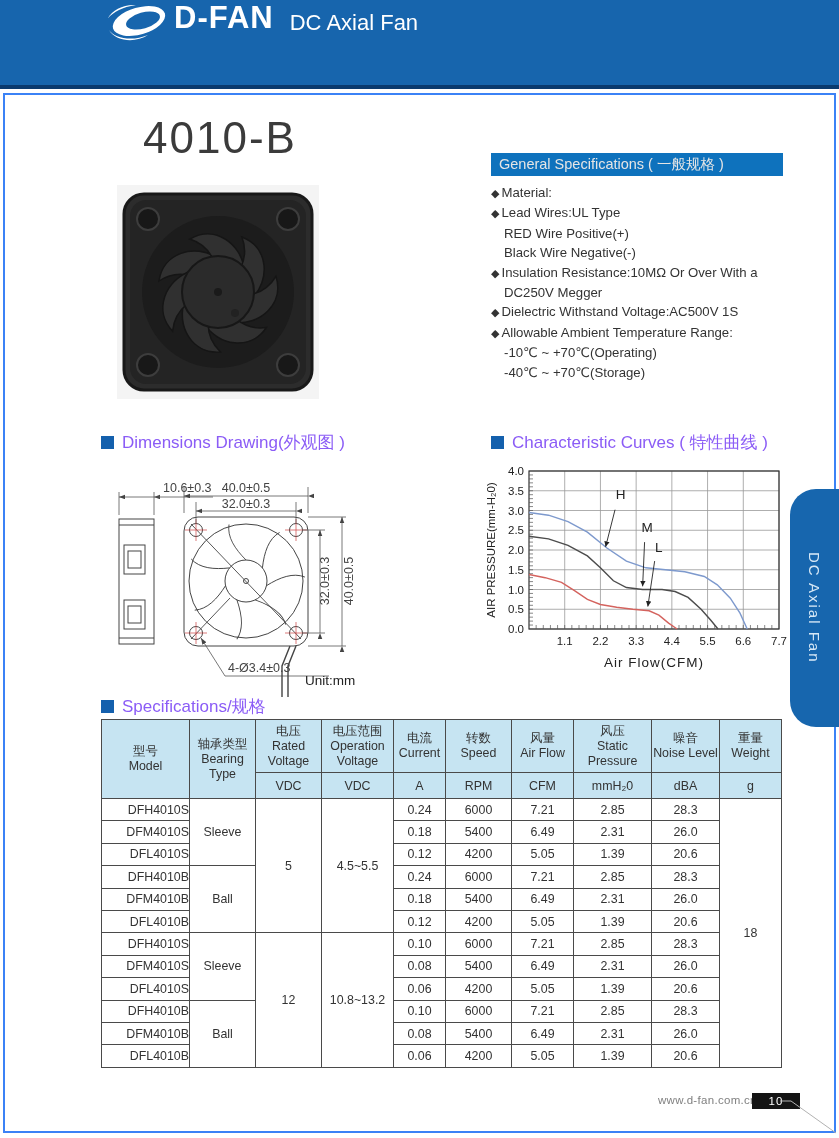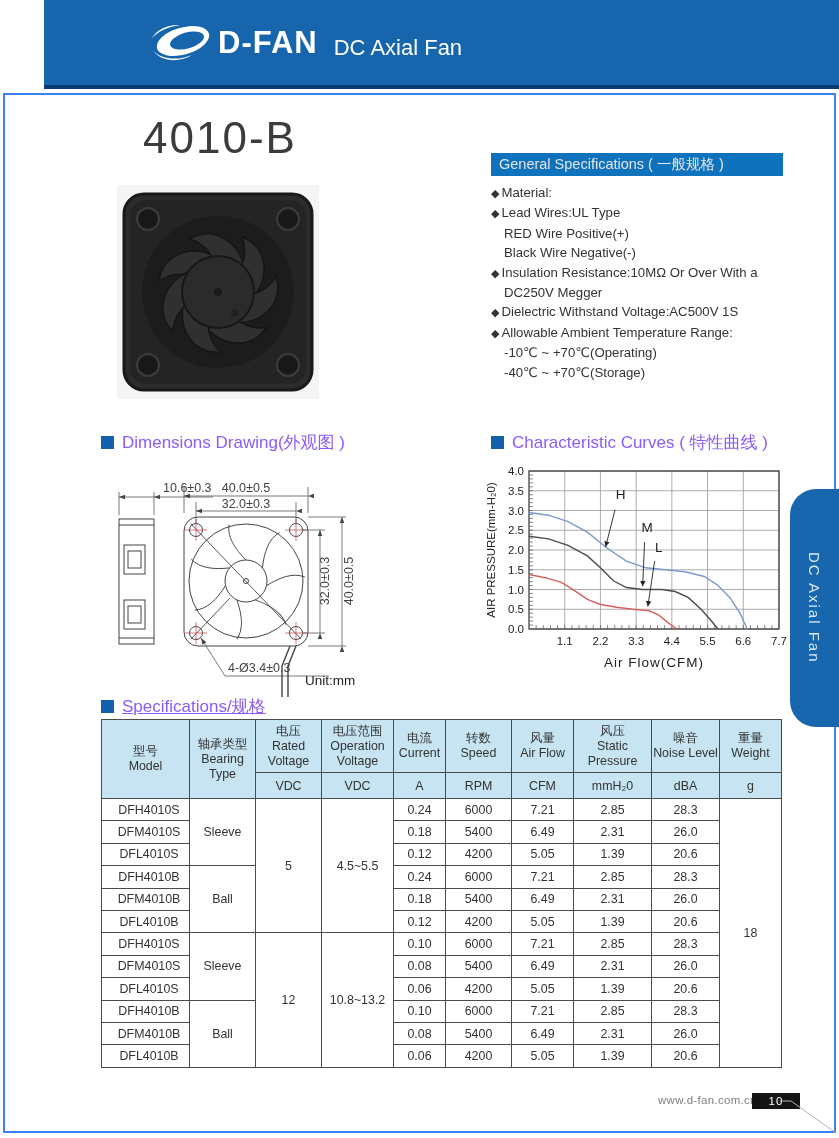--- a/index.html
+++ b/index.html
@@ -1,20 +1,20 @@
 <!DOCTYPE html>
 <html><head>
 <meta charset="utf-8">
 <style>
   html,body{margin:0;padding:0;background:#e9e9e9;}
   .page{position:relative;width:839px;height:1138px;background:#fff;overflow:hidden;
         font-family:"Liberation Sans","DejaVu Sans",sans-serif;color:#333;}
   
   .header{position:absolute;left:0;top:0;right:0;height:85px;background:#1765ad;
-          border-bottom:4px solid #0a3a6e;display:flex;align-items:center;margin-left:44px;}
+          border-bottom:4px solid #0a3a6e;display:flex;align-items:flex-start;}
   .logo{margin-left:106px;flex:0 0 auto;}
   .brand{color:#fff;font-size:31px;font-weight:bold;letter-spacing:1px;margin-left:4px;}
   .size-title{color:#fff;font-size:34px;margin-left:46px;letter-spacing:1px;}
   .type-title{color:#fff;font-size:22px;margin-left:16px;padding-top:10px;}
   
   .frame{position:absolute;left:3px;right:3px;top:93px;bottom:5px;border:2px solid #3b82f6;background:#fff;}
   .abs{position:absolute;}
   .model-title{left:138px;top:18px;font-size:44px;color:#3b3b3b;letter-spacing:2px;}
   
   .gs-panel{left:486px;top:58px;width:292px;}
@@ -26,21 +26,21 @@
   
   .sec-head{display:flex;align-items:center;font-size:17px;color:#8b5cf6;}
   .sec-sq{width:13px;height:13px;background:#1460ad;margin-right:8px;flex:0 0 auto;}
   
   .spec-table{border-collapse:collapse;table-layout:fixed;width:680px;font-size:12.4px;color:#333;}
   .spec-table th,.spec-table td{border:1px solid #4a4a4a;text-align:center;padding:0;overflow:hidden;}
   .spec-table thead th{background:#c6e4f2;font-weight:normal;}
   .spec-table .hrow1 th{height:52px;}
   .spec-table .hrow2 th{height:25px;}
   .spec-table tbody td{height:21.4px;background:#fff;}
-  .spec-table td.model-cell{text-align:center;padding-left:7px;}
+  .spec-table td.model-cell{text-align:right;padding-left:7px;}
   .spec-table .en{line-height:14.5px;}
   .spec-table .cn{line-height:15px;}
   
   .side-tab{position:absolute;right:0;top:489px;width:49px;height:238px;background:#1766ae;
             border-radius:26px 0 0 26px;display:flex;align-items:center;justify-content:center;}
   .side-tab span{writing-mode:vertical-rl;color:#d7e8f6;font-size:15px;letter-spacing:2px;}
   
   .site{position:absolute;left:658px;top:1094px;font-size:11.5px;color:#808080;letter-spacing:.3px;}
   .page-num{position:absolute;left:752px;top:1093px;width:48px;height:16px;background:#141414;
             color:#fff;font-size:11.5px;display:flex;align-items:center;justify-content:center;letter-spacing:1px;}
@@ -331,21 +331,21 @@
           <text x="41" y="97" text-anchor="end" font-size="11.5" fill="#222">2.0</text>
           <text x="41" y="77.25" text-anchor="end" font-size="11.5" fill="#222">2.5</text>
           <text x="41" y="57.5" text-anchor="end" font-size="11.5" fill="#222">3.0</text>
           <text x="41" y="37.75" text-anchor="end" font-size="11.5" fill="#222">3.5</text>
           <text x="41" y="18" text-anchor="end" font-size="11.5" fill="#222">4.0</text>
           <text x="171" y="210" text-anchor="middle" font-size="13.5" fill="#222" letter-spacing="1">Air Flow(CFM)</text>
           <text transform="translate(12,93) rotate(-90)" text-anchor="middle" font-size="11.5" fill="#222">AIR PRESSURE(mm-H₂0)</text>
         </g>
     </svg>
 
-    <div class="abs sec-head" style="left:96px;top:600px;text-decoration:underline;">
+    <div class="abs sec-head" style="left:96px;top:600px;">
       <span class="sec-sq"></span>
       <span>Specifications/规格</span>
     </div>
 
     <table class="abs spec-table" style="left:96px;top:624px;">
       <colgroup>
         <col style="width:88px">
           <col style="width:66px">
           <col style="width:66px">
           <col style="width:72px">

